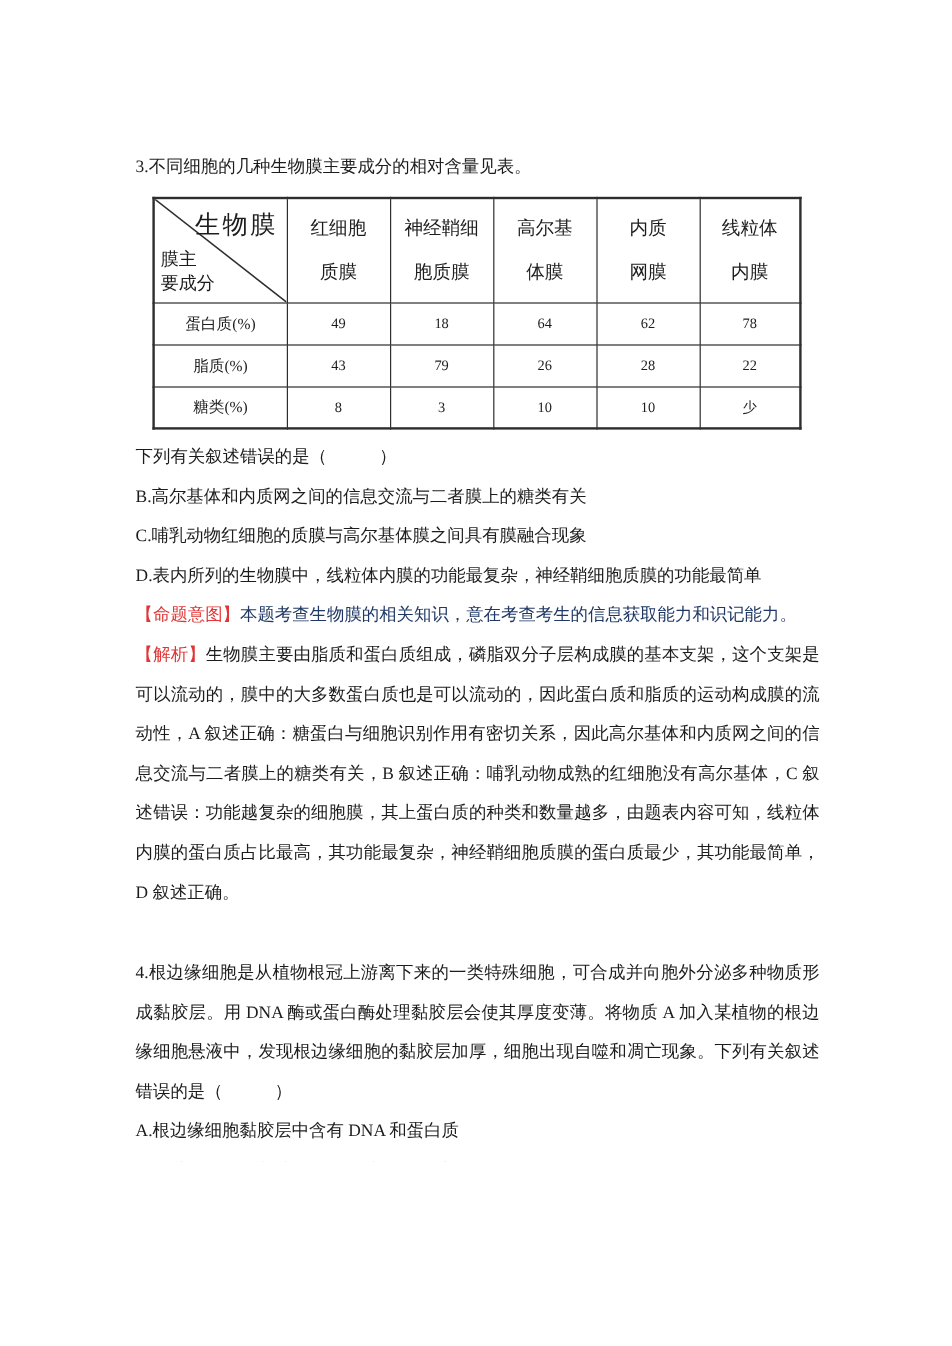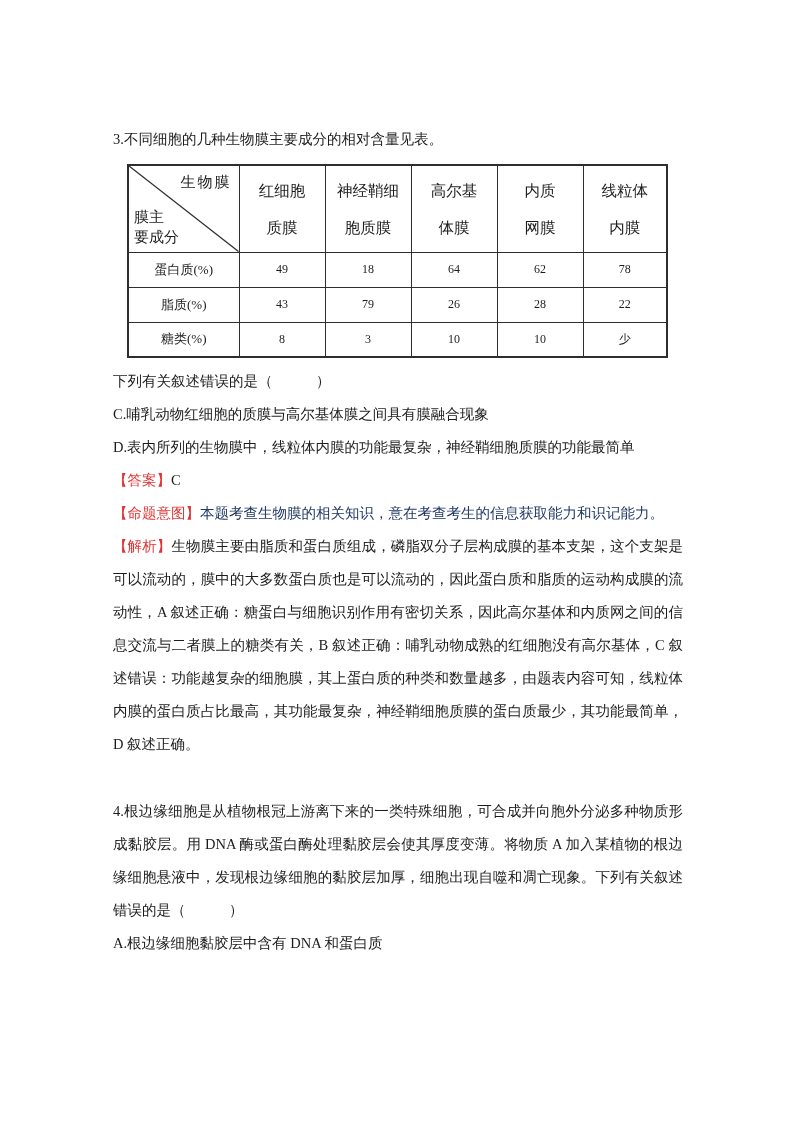--- a/index.html
+++ b/index.html
@@ -38,21 +38,21 @@
     padding: 0;
   }
   tr.head td { height: 87px; font-size: 15.5px; }
   tr.head td .cl { display: block; line-height: 37px; }
   td.corner { width: 111px; position: relative; }
   td.c1, td.c2, td.c3, td.c4 { width: 86px; }
   td.c5 { width: 84px; }
   .diag { position: absolute; left: 0; top: 0; width: 100%; height: 100%; }
   .c-tr {
     position: absolute; top: 7px; right: 7px;
-    font-size: 15px; letter-spacing: 2px;
+    font-size: 21px; letter-spacing: 2px;
   }
   .c-bl {
     position: absolute; left: 5px; bottom: 5px;
     font-size: 15px; line-height: 20px; text-align: left;
   }
   .c-bl span { display: block; }
   tr.datarow td { height: 35px; font-size: 12px; }
   tr.datarow td.rowlabel { font-size: 13px; }
   
   .line {
@@ -146,26 +146,24 @@
           <td>8</td>
           <td>3</td>
           <td>10</td>
           <td>10</td>
           <td>少</td>
         </tr>
       </tbody>
     </table>
 
     <p class="line prompt">下列有关叙述错误的是（　　　）</p>
+    <p class="line">B.高尔基体和内质网之间的信息交流与二者膜上的糖类有关</p>
     <p class="line">C.哺乳动物红细胞的质膜与高尔基体膜之间具有膜融合现象</p>
     <p class="line">D.表内所列的生物膜中，线粒体内膜的功能最复杂，神经鞘细胞质膜的功能最简单</p>
 
-    <p class="line">
-      <span class="red">【答案】</span><span>C</span>
-    </p>
 
     <p class="line">
       <span class="red">【命题意图】</span><span class="blue">本题考查生物膜的相关知识，意在考查考生的信息获取能力和识记能力。</span>
     </p>
 
     <p class="para">
       <span class="red">【解析】</span><span>生物膜主要由脂质和蛋白质组成，磷脂双分子层构成膜的基本支架，这个支架是可以流动的，膜中的大多数蛋白质也是可以流动的，因此蛋白质和脂质的运动构成膜的流动性，A 叙述正确：糖蛋白与细胞识别作用有密切关系，因此高尔基体和内质网之间的信息交流与二者膜上的糖类有关，B 叙述正确：哺乳动物成熟的红细胞没有高尔基体，C 叙述错误：功能越复杂的细胞膜，其上蛋白质的种类和数量越多，由题表内容可知，线粒体内膜的蛋白质占比最高，其功能最复杂，神经鞘细胞质膜的蛋白质最少，其功能最简单，D 叙述正确。</span>
     </p>
 
     <p class="para q4">4.根边缘细胞是从植物根冠上游离下来的一类特殊细胞，可合成并向胞外分泌多种物质形成黏胶层。用 DNA 酶或蛋白酶处理黏胶层会使其厚度变薄。将物质 A 加入某植物的根边缘细胞悬液中，发现根边缘细胞的黏胶层加厚，细胞出现自噬和凋亡现象。下列有关叙述错误的是（　　　）</p>

